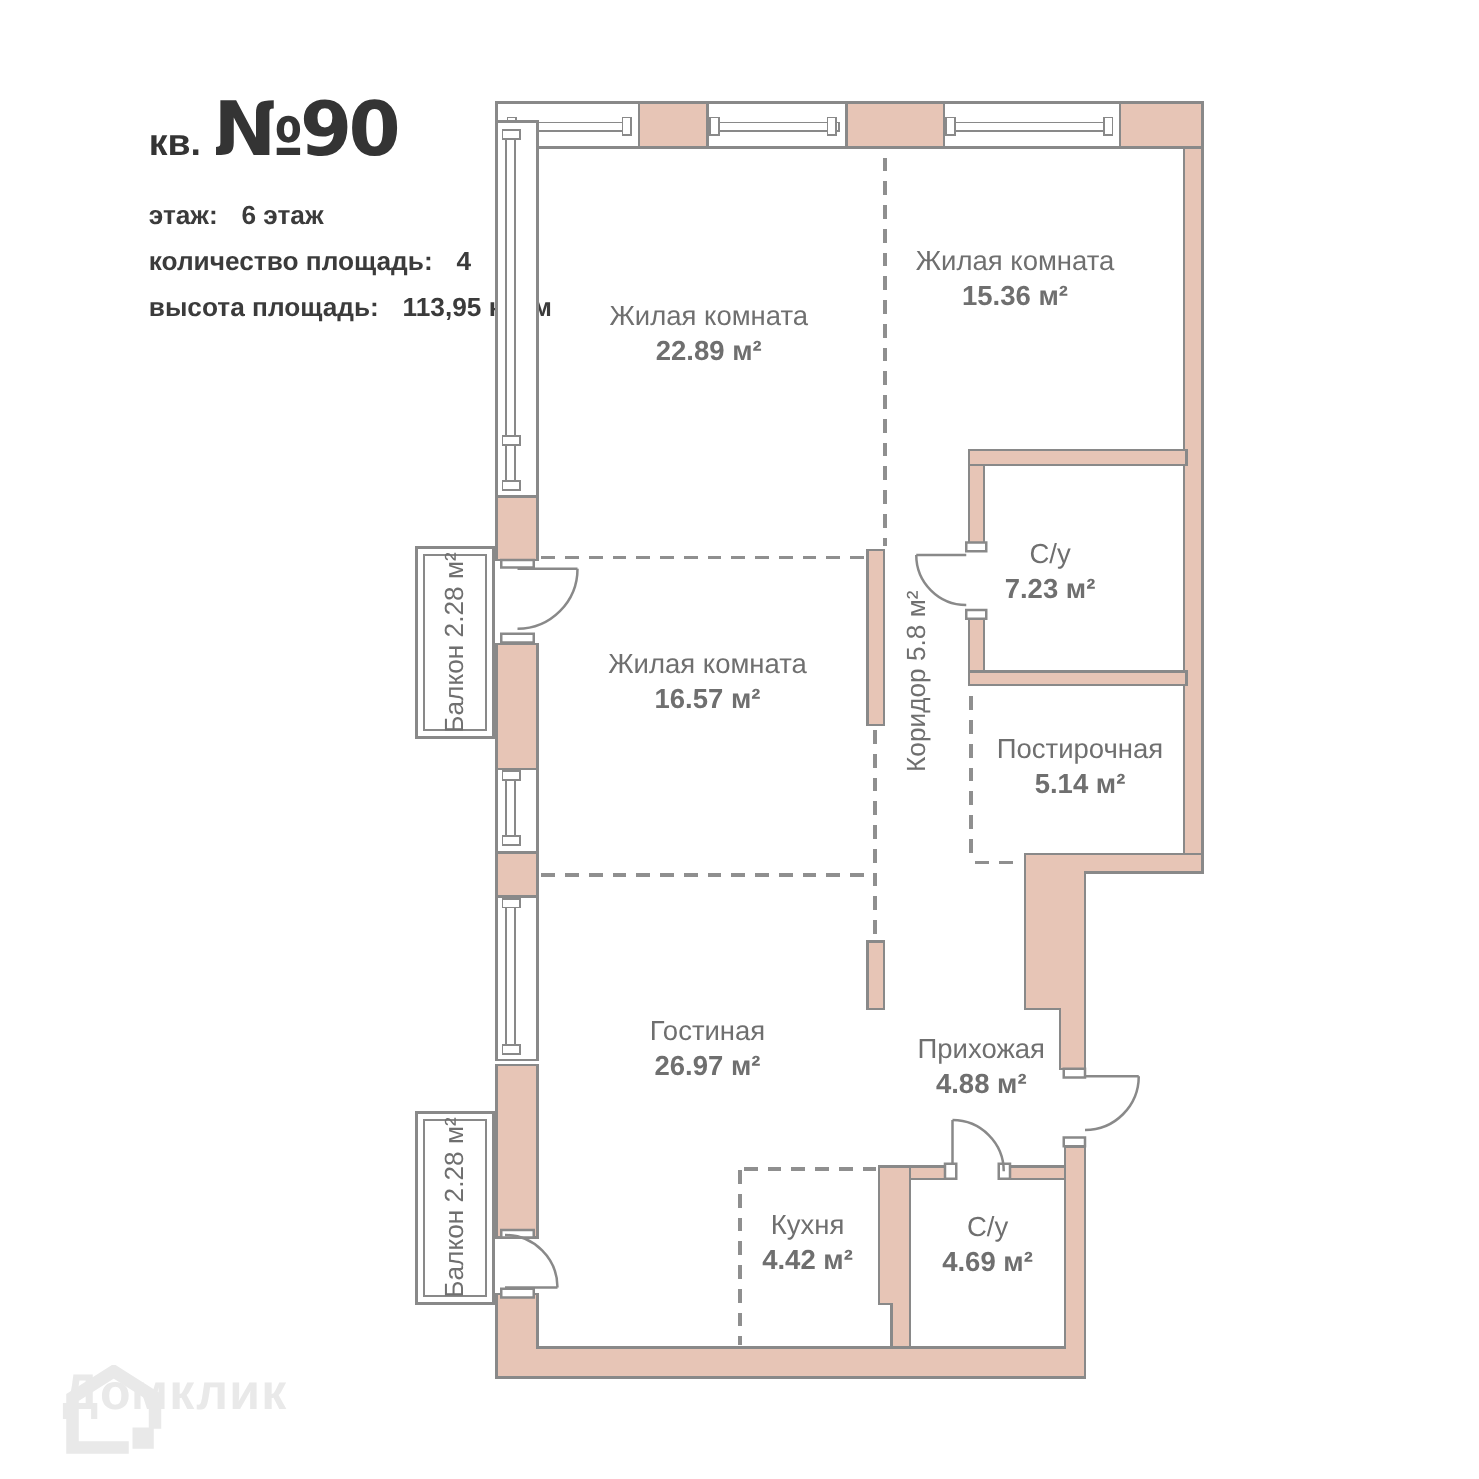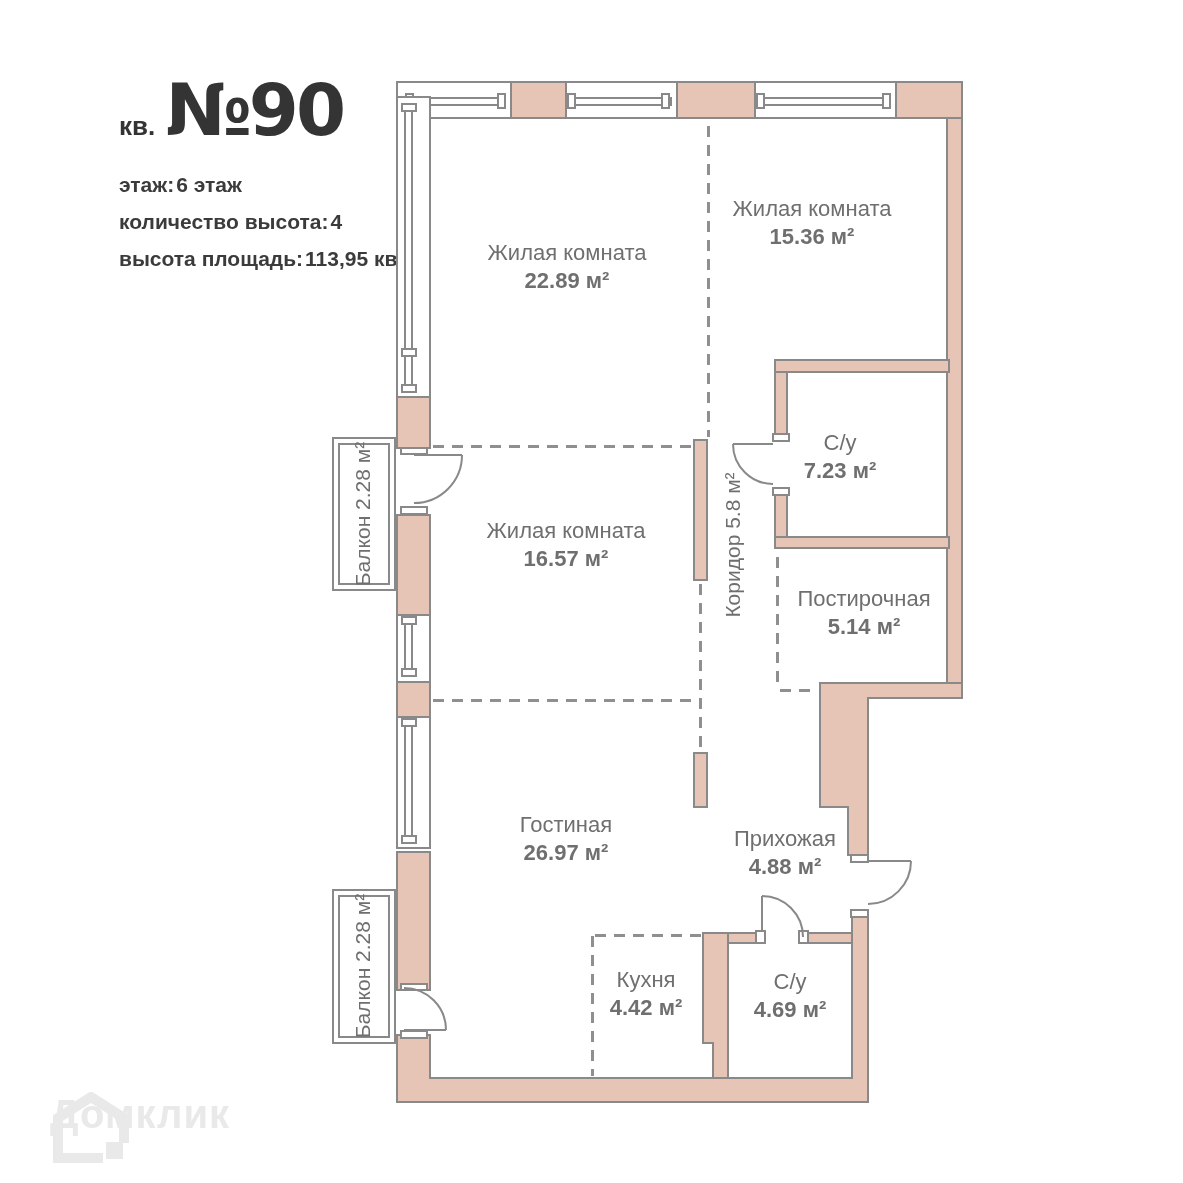--- a/index.html
+++ b/index.html
@@ -4,26 +4,26 @@
 <style>
   html,body{margin:0;padding:0;background:#fff;}
   body{width:1183px;height:1183px;position:relative;overflow:hidden;
        font-family:"Liberation Sans","DejaVu Sans",sans-serif;}
   .stage{position:absolute;inset:0;}
   svg{position:absolute;left:0;top:0;}
 
   
   .header{position:absolute;left:119px;top:74px;color:#3b3b3b;}
   .title-row{display:flex;align-items:baseline;gap:10px;}
-  .kv{font-size:26px;font-weight:700;color:#343434;}
-  .apt-num{font-size:72px;font-weight:700;letter-spacing:-3px;line-height:1;
+  .kv{font-size:30px;font-weight:700;color:#343434;}
+  .apt-num{font-size:60px;font-weight:700;letter-spacing:-3px;line-height:1;
            color:#343434;font-family:"DejaVu Sans","Liberation Sans",sans-serif;}
   .info{margin-top:20px;font-size:21px;line-height:37px;color:#3b3b3b;}
   .info-row .lbl{font-weight:700;}
-  .info-row .val{font-weight:700;margin-left:2px;}
+  .info-row .val{font-weight:700;margin-left:19px;}
 
   
   text.room-name{font-size:22px;font-weight:400;fill:#6f6f6f;}
   text.room-area{font-size:22px;font-weight:700;fill:#6f6f6f;}
   text.rot-label{font-size:21px;font-weight:400;fill:#6f6f6f;}
 
   
   .watermark{position:absolute;left:50px;top:1092px;display:flex;
              align-items:center;gap:14px;}
   .wm-text{font-size:40px;font-weight:700;color:#e9e9e9;letter-spacing:1px;}
@@ -36,21 +36,21 @@
   <div class="header">
     <div class="title-row">
       <span class="kv">кв.</span>
       <span class="apt-num">№90</span>
     </div>
     <div class="info">
       <div class="info-row">
         <span class="lbl">этаж:</span><span class="val">6 этаж</span>
       </div>
       <div class="info-row">
-        <span class="lbl">количество высота:</span><span class="val">4</span>
+        <span class="lbl">количество площадь:</span><span class="val">4</span>
       </div>
       <div class="info-row">
         <span class="lbl">высота площадь:</span><span class="val">113,95 кв. м</span>
       </div>
     </div>
   </div>
 
   <svg width="1183" height="1183" viewBox="0 0 1183 1183">
 
     <g stroke="#898989" stroke-width="2" fill="#ffffff" shape-rendering="crispEdges">

